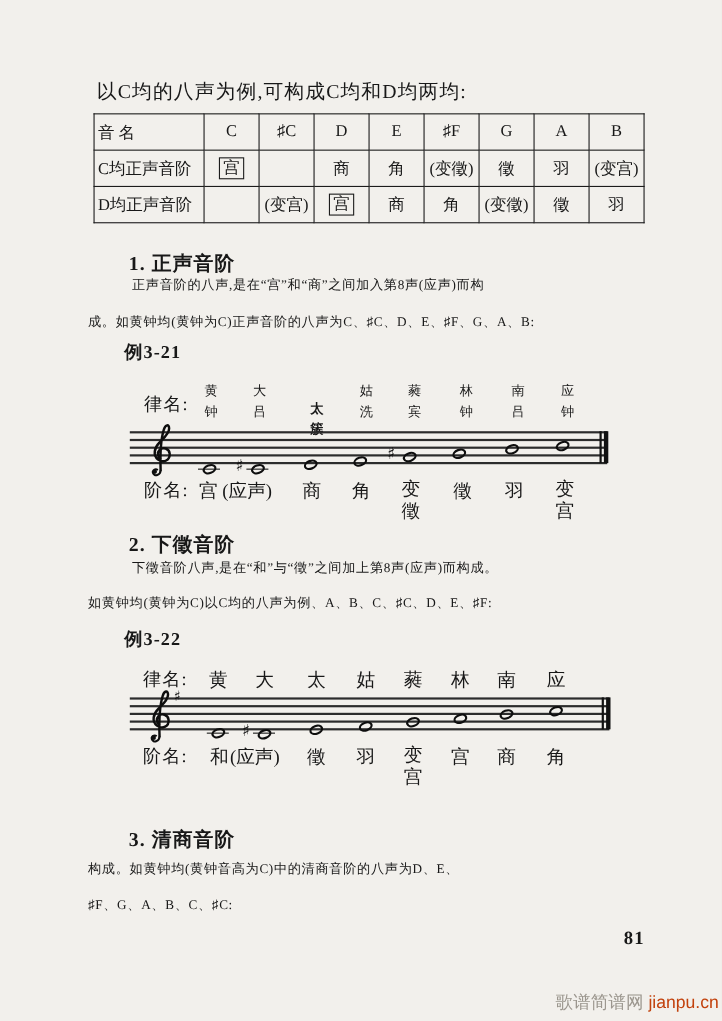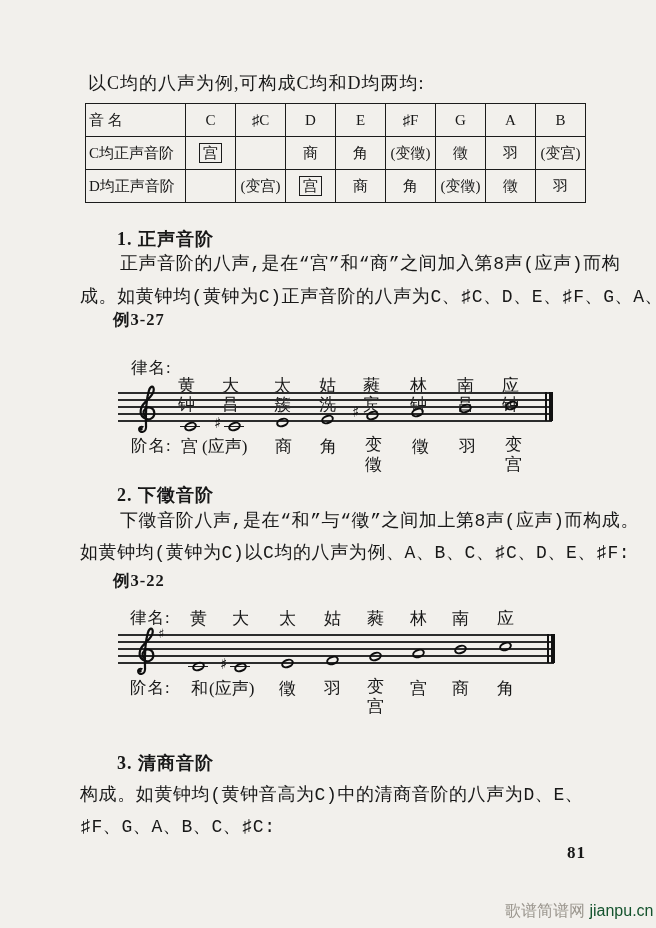--- a/index.html
+++ b/index.html
@@ -30,21 +30,21 @@
   }
   .scale-table td.lblcell{width:96px;text-align:left;padding-left:3px;letter-spacing:0;}
   .scale-table td.c{width:49px;}
   .scale-table .th{font-size:15px;}
   .boxed{
     display:inline-block;border:1.4px solid #1c1c1c;padding:0 3px;line-height:18px;
   }
 
   
   .h{font-size:18px;font-weight:700;letter-spacing:1px;white-space:nowrap;}
-  .pline{font-size:18px;letter-spacing:0.6px;white-space:nowrap;font-family:Liberation Mono, monospace;}
+  .pline{font-size:12px;letter-spacing:0.6px;white-space:nowrap;}
   .ex{font-size:16.5px;font-weight:700;letter-spacing:1px;white-space:nowrap;}
   .h1{left:117px;top:227px;}
   .p1a{left:120px;top:251px;}
   .p1b{left:80px;top:284px;}
   .ex1{left:113px;top:309px;}
   .h2{left:117px;top:483px;}
   .p2a{left:120px;top:508px;}
   .p2b{left:80px;top:540px;}
   .ex2{left:113px;top:570px;}
   .h3{left:117px;top:751px;}
@@ -53,39 +53,39 @@
   .p3c{left:80px;top:814px;}
 
   
   .stf{position:absolute;width:500px;}
   #s1{left:78px;top:342px;height:136px;}
   #s2{left:78px;top:600px;height:125px;}
   .staff-line{position:absolute;left:40px;height:1.5px;background:#2c2c2c;}
   #s1 .staff-line{width:434px;}
   #s2 .staff-line{width:436px;}
   .rowlab{position:absolute;font-size:16.5px;letter-spacing:1px;white-space:nowrap;}
-  .lv-item{position:absolute;width:20px;line-height:19px;font-size:17px;text-align:left;word-break:break-all;margin-top:30px;}
+  .lv-item{position:absolute;width:20px;line-height:19px;font-size:12px;text-align:right;word-break:break-all;}
   .lv-single{position:absolute;font-size:17px;}
   .jie-item{position:absolute;font-size:17px;white-space:nowrap;}
   .jie-stack{width:19px;white-space:normal;line-height:20px;text-align:center;word-break:break-all;}
   .note{
     position:absolute;width:13px;height:9px;border:2px solid #0e0e0e;border-radius:50%;
     transform:rotate(-20deg);box-sizing:border-box;background:transparent;
   }
   .sharp{position:absolute;font-family:"DejaVu Sans",sans-serif;font-size:15px;font-weight:700;color:#0e0e0e;line-height:1;}
   .ledger{position:absolute;width:20px;height:1.4px;background:#1c1c1c;}
   .bar-thin{position:absolute;width:1.5px;background:#111;}
   .bar-thick{position:absolute;width:4px;background:#111;}
   .clef{position:absolute;}
 
   
   .pagenum{left:567px;top:843px;font-size:17px;font-weight:700;letter-spacing:1px;}
   .watermark{left:505px;top:901px;font-size:16px;white-space:nowrap;font-family:"Liberation Sans","DejaVu Sans",sans-serif;}
   .wm-site{color:#9b968e;}
-  .wm-url{color:#14532d;text-align:center;}
+  .wm-url{color:#c2410c;text-align:center;}
 </style>
 </head>
 <body>
 
 <div class="page">
 
   <div class="abs intro">以C均的八声为例,可构成C均和D均两均:</div>
 
   <table class="abs scale-table">
     <tbody>
@@ -121,27 +121,27 @@
         <td class="c">(变徵)</td>
         <td class="c">徵</td>
         <td class="c">羽</td>
       </tr>
     </tbody>
   </table>
 
   <div class="abs h h1">1. 正声音阶</div>
   <div class="abs pline p1a">正声音阶的八声,是在“宫”和“商”之间加入第8声(应声)而构</div>
   <div class="abs pline p1b">成。如黄钟均(黄钟为C)正声音阶的八声为C、♯C、D、E、♯F、G、A、B:</div>
-  <div class="abs ex ex1">例3-27</div>
+  <div class="abs ex ex1">例3-21</div>
 
   <div class="stf" id="s1">
     <div class="rowlab" style="left:53px;top:15px;">律名:</div>
     <div class="lv-item" style="left:100px;top:4px;">黄钟</div>
     <div class="lv-item" style="left:144px;top:4px;">大吕</div>
-    <div class="lv-item" style="left:196px;top:4px;">太簇</div>
+    <div class="lv-item" style="left:196px;top:20px;font-weight:bold;">太簇</div>
     <div class="lv-item" style="left:241px;top:4px;">姑洗</div>
     <div class="lv-item" style="left:285px;top:4px;">蕤宾</div>
     <div class="lv-item" style="left:332px;top:4px;">林钟</div>
     <div class="lv-item" style="left:379px;top:4px;">南吕</div>
     <div class="lv-item" style="left:424px;top:4px;">应钟</div>
 
     <div class="staff-line" style="top:50px;"></div>
     <div class="staff-line" style="top:57px;"></div>
     <div class="staff-line" style="top:64px;"></div>
     <div class="staff-line" style="top:71px;"></div>

